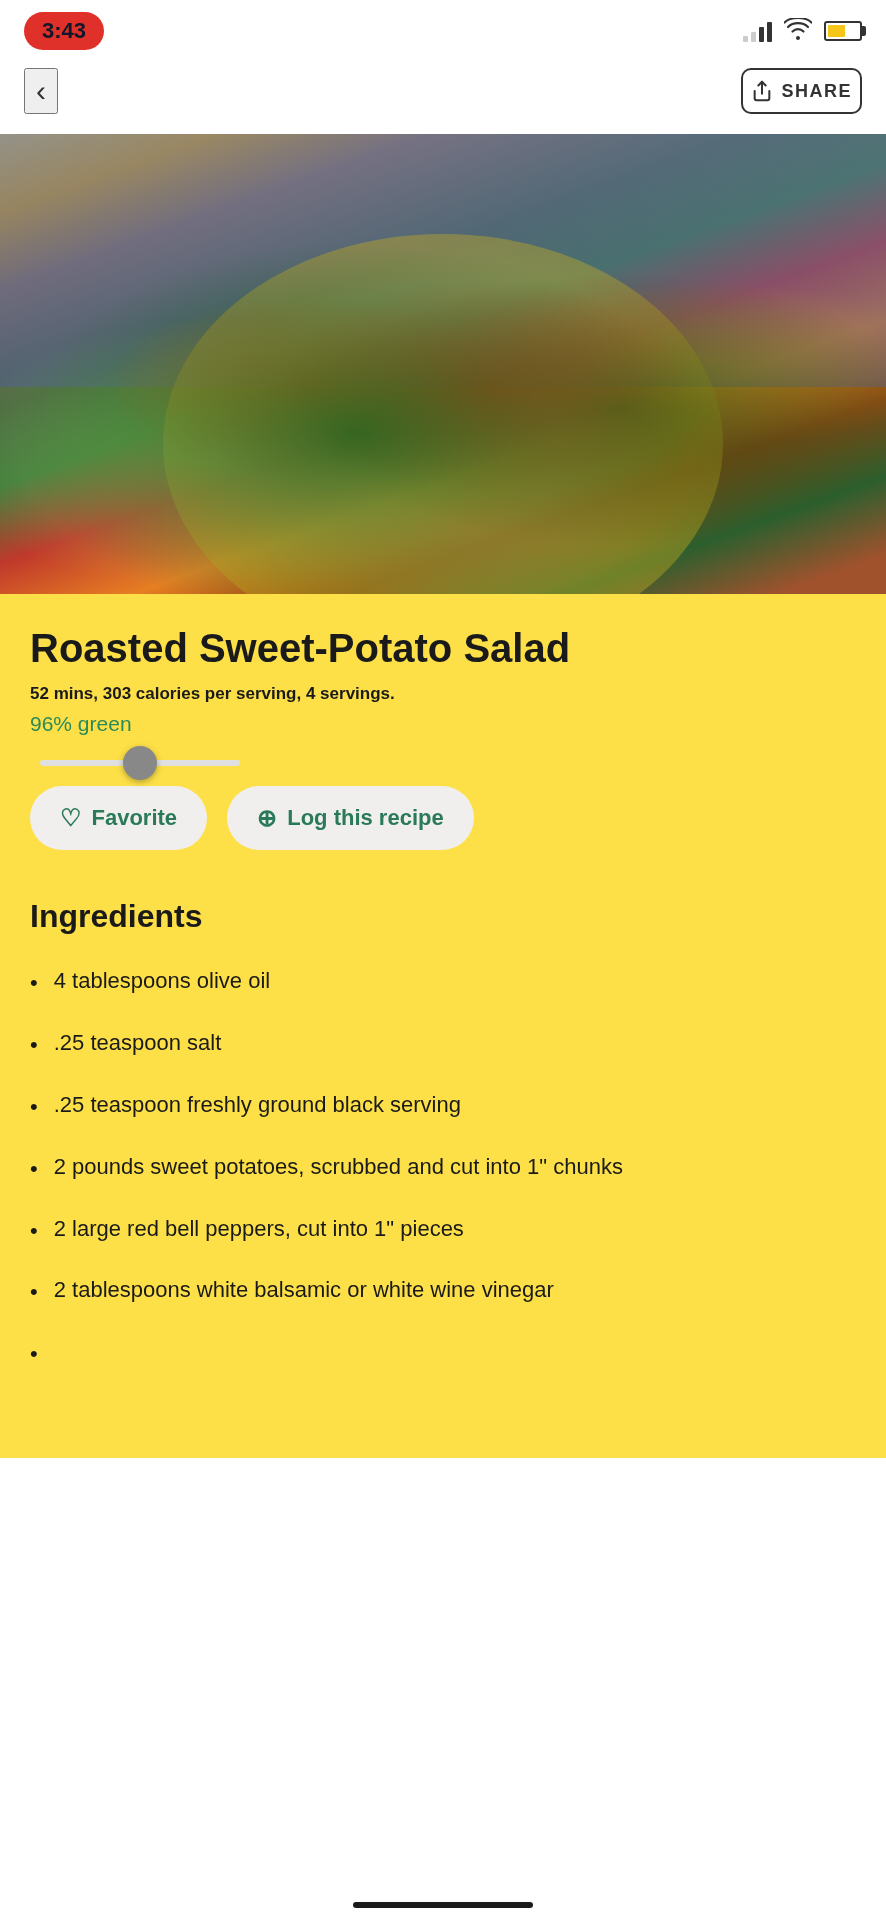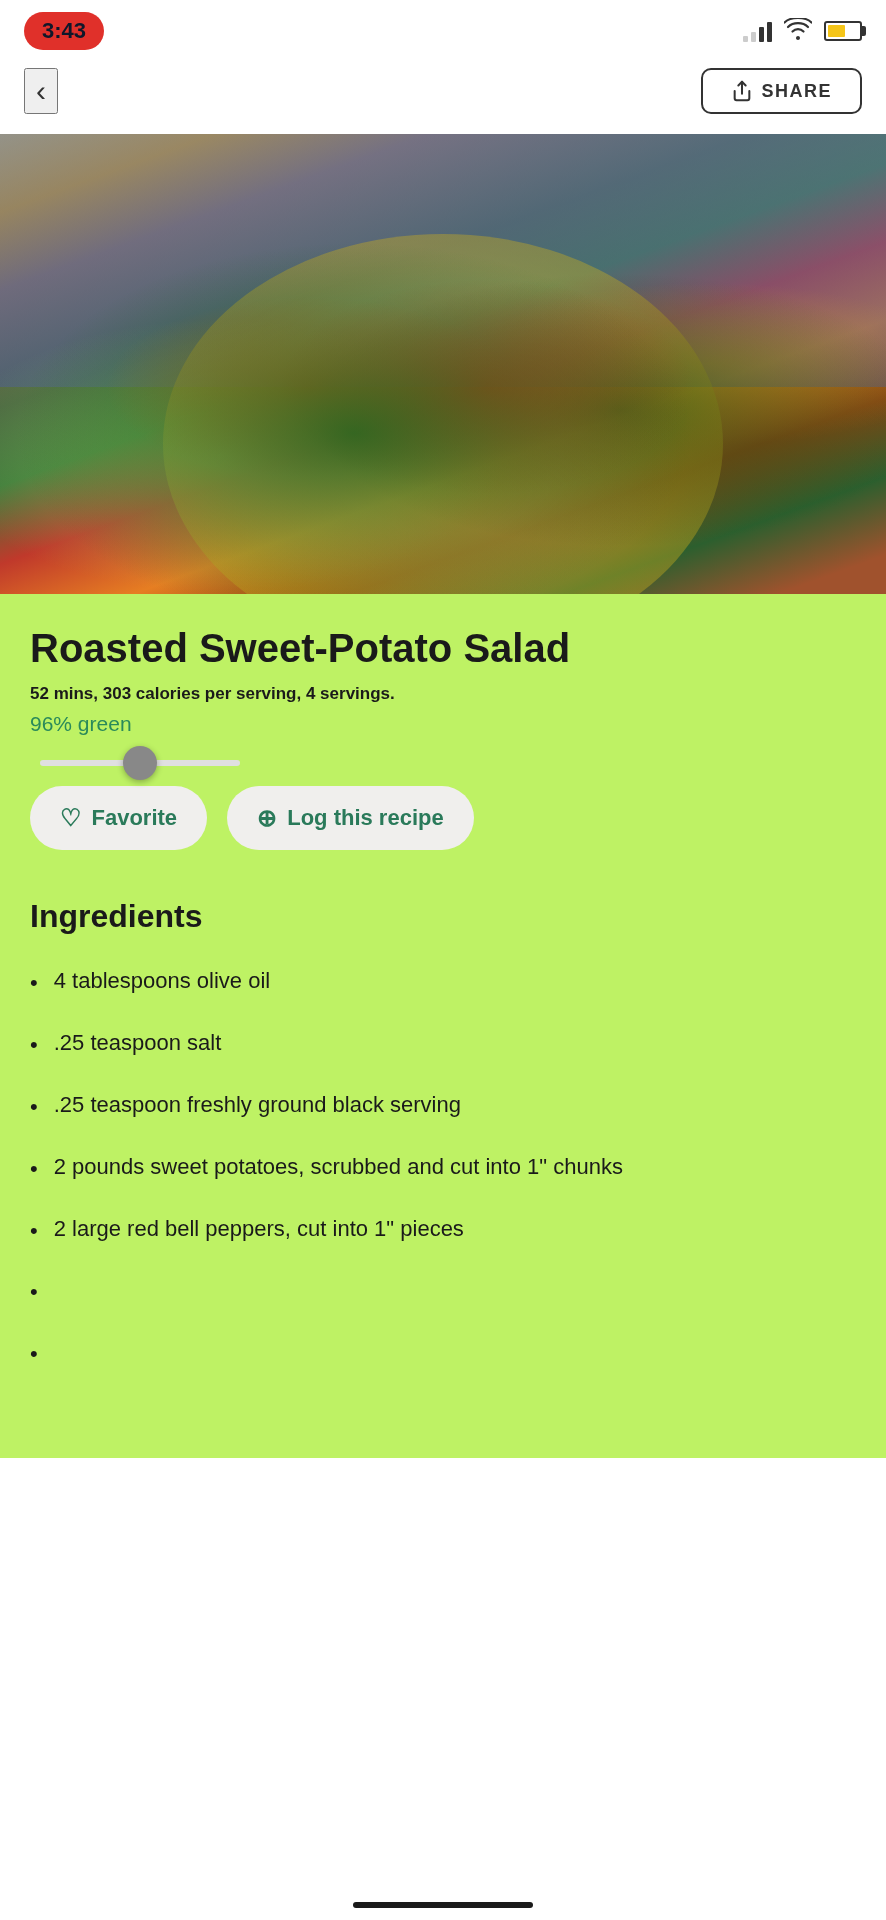--- a/index.html
+++ b/index.html
@@ -106,21 +106,21 @@
       cursor: pointer;
       padding: 4px 10px;
     }
 
     .share-button {
       display: flex;
       align-items: center;
       gap: 8px;
       border: 2px solid #333;
       border-radius: 10px;
-      padding: 10px 28px;
+      padding: 10px 8px;
       font-size: 18px;
       font-weight: 700;
       letter-spacing: 1.5px;
       color: #333;
       background: transparent;
       cursor: pointer;
     }
 
     .share-icon-svg {
       width: 22px;
@@ -178,21 +178,21 @@
       top: 0; left: 0; right: 0;
       height: 55%;
       background: linear-gradient(180deg, #6070b0 0%, #4a5a9a 100%);
       opacity: 0.5;
       z-index: 0;
     }
 
     
     .content {
       padding: 30px 30px 60px 30px;
-      background: #bef264;
+      background: #fde047;
     }
 
     .recipe-title {
       font-size: 40px;
       font-weight: 800;
       color: #1a1a1a;
       line-height: 1.2;
       margin-bottom: 12px;
     }
 
@@ -411,20 +411,21 @@
       <li class="ingredient-item">
         <span class="bullet">•</span>
         <span>2 pounds sweet potatoes, scrubbed and cut into 1" chunks</span>
       </li>
       <li class="ingredient-item">
         <span class="bullet">•</span>
         <span>2  large red bell peppers, cut into 1" pieces</span>
       </li>
       <li class="ingredient-item">
         <span class="bullet">•</span>
+        <span>2 tablespoons white balsamic or white wine vinegar</span>
       </li>
       <li class="ingredient-item">
         <span class="bullet">•</span>
       </li>
     </ul>
 
 </div>
 
 <div class="home-indicator"></div>
 

